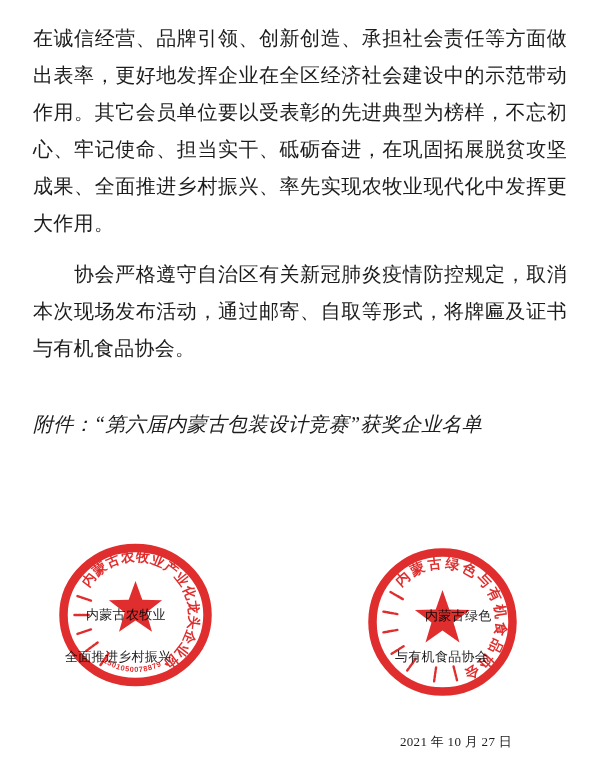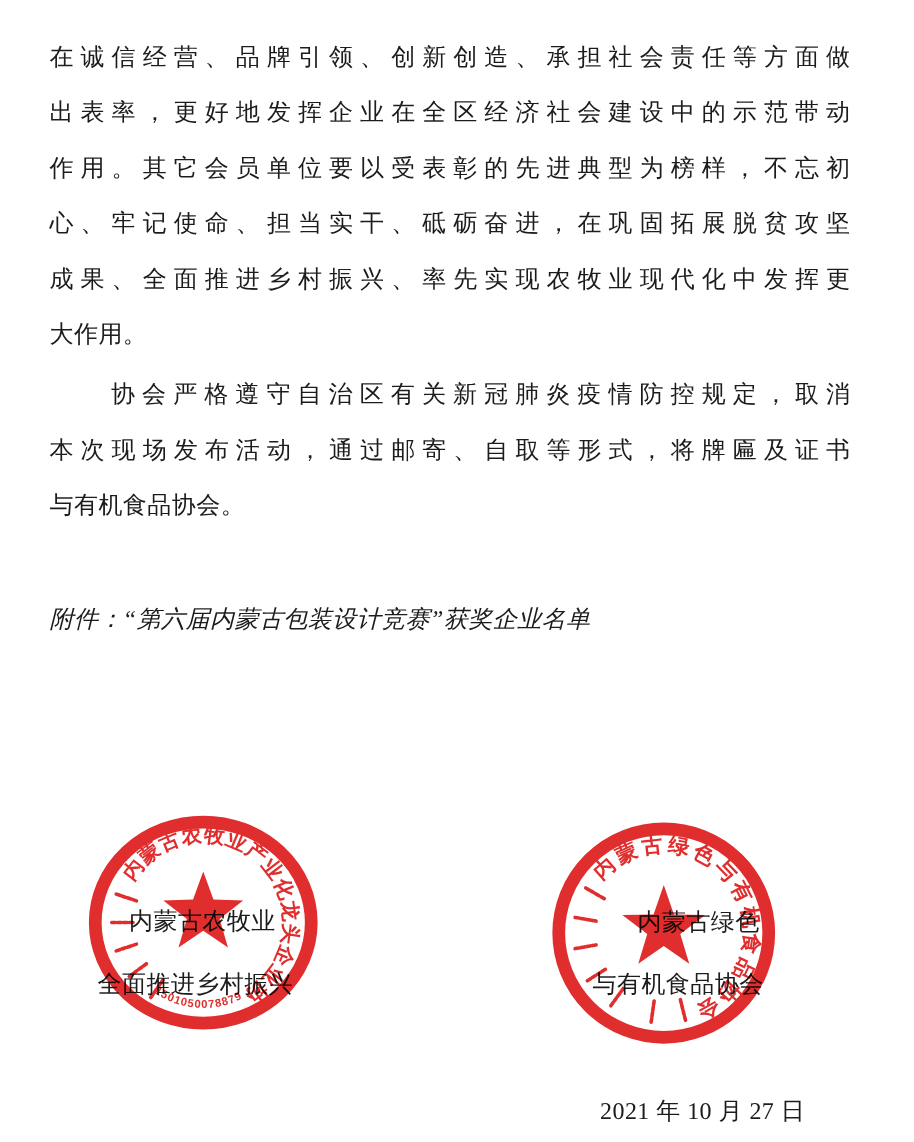--- a/index.html
+++ b/index.html
@@ -11,39 +11,39 @@
     background: #ffffff;
     overflow: hidden;
     font-family: "Liberation Serif", "DejaVu Serif", serif;
     color: #1c1c1c;
   }
   .body-text {
     position: absolute;
     left: 33px;
     top: 20px;
     width: 534px;
-    font-size: 16px;
+    font-size: 20px;
   }
   .line {
     height: 37px;
     line-height: 37px;
     white-space: nowrap;
     letter-spacing: 0.3px;
   }
   .j {
     white-space: normal;
     text-align: justify;
     text-align-last: justify;
   }
   .indent { text-indent: 41px; }
-  .para2 { margin-top: 3px; }
+  .para2 { margin-top: 14px; }
   .attachment { margin-top: 39px; font-style: italic; }
   .sig {
     position: absolute;
-    font-size: 16px;
+    font-size: 13px;
     line-height: 24px;
     white-space: nowrap;
     letter-spacing: 0.3px;
     z-index: 3;
     mix-blend-mode: multiply;
     padding-left: 27px;
   }
   .seal {
     position: absolute;
     z-index: 2;

